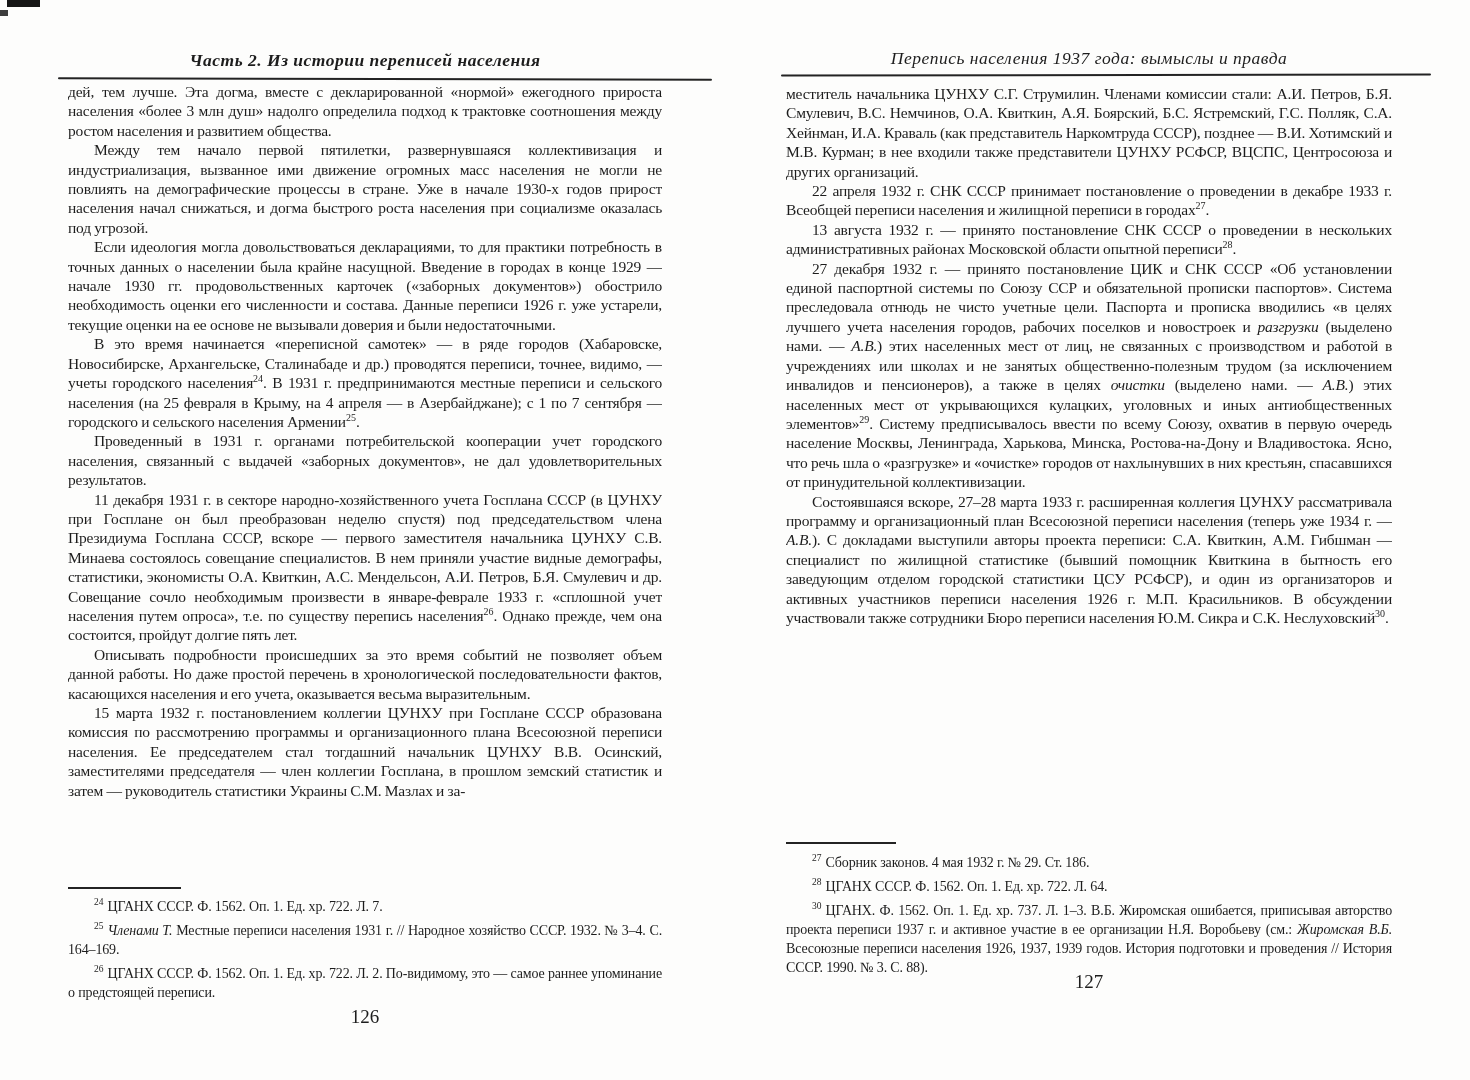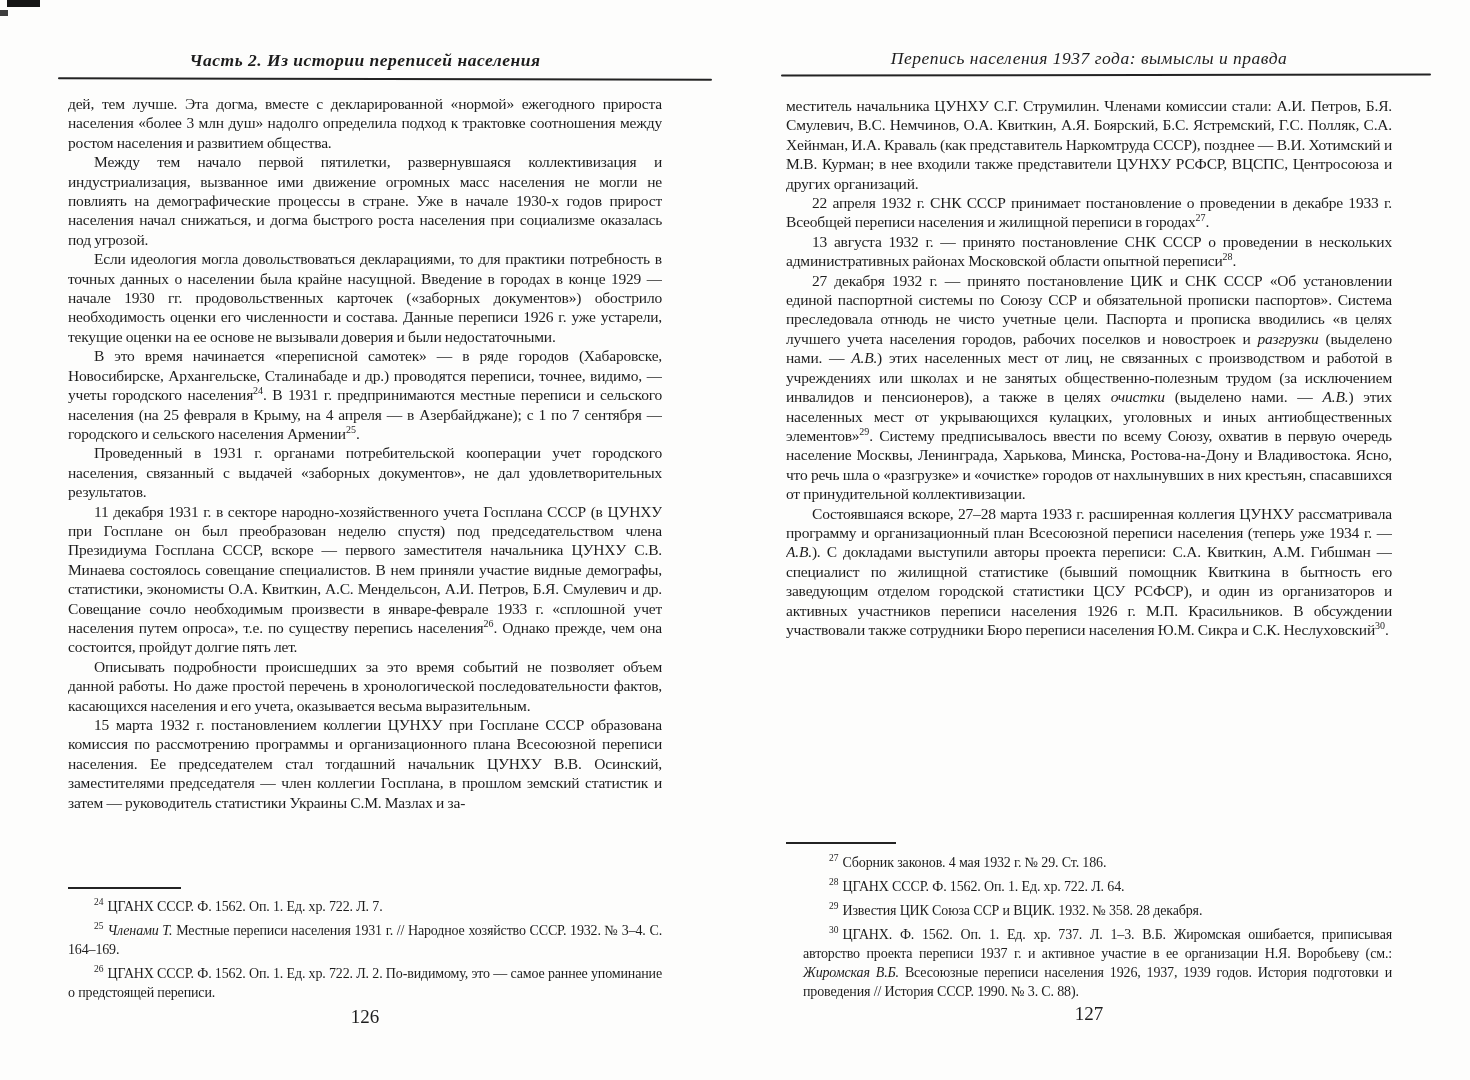--- a/index.html
+++ b/index.html
@@ -25,50 +25,50 @@
   .page-left  .running-header { top:50px;font-weight:bold; }
   .page-right .running-header { top:48px; }
 
   .header-rule { position:absolute; height:2px; background:#232323; border-radius:1px; }
   .page-left  .header-rule { top:78px; left:-10px; width:654px; transform:rotate(.12deg); }
   .page-right .header-rule { top:74px; left:-5px;  width:650px; transform:rotate(-.1deg); }
 
   .body-text {
     position:absolute; left:0; right:0; overflow:hidden;
     font-size:15.5px; line-height:19.4px; text-align:justify;
-    letter-spacing:-.2px; word-spacing:-.3px;margin-top:12px;
+    letter-spacing:-.2px; word-spacing:-.3px;
   }
   .page-left  .body-text { top:82px; height:802px; }
   .page-right .body-text { top:84px; height:756px; }
   .body-text p { margin:0; }
   .body-text p.indent { text-indent:26px; }
   .body-text p.noindent { text-indent:0; }
   .body-text sup, .footnotes sup {
     font-size:10px; line-height:0; vertical-align:super; letter-spacing:0;
   }
   em { font-style:italic; }
 
   .fn-rule { position:absolute; height:2px; background:#232323; }
   .page-left  .fn-rule { top:887px; left:0; width:113px; }
   .page-right .fn-rule { top:842px; left:0; width:110px; }
 
   .footnotes {
     position:absolute; left:0; right:0; text-align:justify;
     font-size:14px; line-height:19px; letter-spacing:-.15px;
   }
   .page-left  .footnotes { top:897px; }
-  .page-right .footnotes { top:853px;margin-left:17px; }
+  .page-right .footnotes { top:853px; }
   .footnotes p { margin:0 0 5px 0; text-indent:26px; }
   .footnotes sup { font-size:9.5px; margin-right:4px; }
 
   .page-number {
     position:absolute; left:0; right:0; text-align:center; font-size:19px;
   }
   .page-left  .page-number { top:1006px; }
-  .page-right .page-number { top:1003px;text-align:center; }
+  .page-right .page-number { top:971px;text-align:center; }
 </style>
 </head>
 <body>
 
 <div class="scan">
   <div class="artifact a1"></div>
   <div class="artifact a2"></div>
 
   <section class="page page-left">
     <div class="running-header">
@@ -103,18 +103,17 @@
         <p class="noindent"><span>меститель начальника ЦУНХУ С.Г. Струмилин. Членами комиссии стали: А.И. Петров, Б.Я. Смулевич, В.С. Немчинов, О.А. Квиткин, А.Я. Боярский, Б.С. Ястремский, Г.С. Полляк, С.А. Хейнман, И.А. Краваль (как представитель Наркомтруда СССР), позднее — В.И. Хотимский и М.В. Курман; в нее входили также представители ЦУНХУ РСФСР, ВЦСПС, Центросоюза и других организаций.</span></p>
         <p class="indent"><span>22 апреля 1932 г. СНК СССР принимает постановление о проведении в декабре 1933 г. Всеобщей переписи населения и жилищной переписи в городах</span><sup>27</sup><span>.</span></p>
         <p class="indent"><span>13 августа 1932 г. — принято постановление СНК СССР о проведении в нескольких административных районах Московской области опытной переписи</span><sup>28</sup><span>.</span></p>
         <p class="indent"><span>27 декабря 1932 г. — принято постановление ЦИК и СНК СССР «Об установлении единой паспортной системы по Союзу ССР и обязательной прописки паспортов». Система преследовала отнюдь не чисто учетные цели. Паспорта и прописка вводились «в целях лучшего учета населения городов, рабочих поселков и новостроек и </span><em>разгрузки</em><span> (выделено нами. — </span><em>А.В.</em><span>) этих населенных мест от лиц, не связанных с производством и работой в учреждениях или школах и не занятых общественно-полезным трудом (за исключением инвалидов и пенсионеров), а также в целях </span><em>очистки</em><span> (выделено нами. — </span><em>А.В.</em><span>) этих населенных мест от укрывающихся кулацких, уголовных и иных антиобщественных элементов»</span><sup>29</sup><span>. Систему предписывалось ввести по всему Союзу, охватив в первую очередь население Москвы, Ленинграда, Харькова, Минска, Ростова-на-Дону и Владивостока. Ясно, что речь шла о «разгрузке» и «очистке» городов от нахлынувших в них крестьян, спасавшихся от принудительной коллективизации.</span></p>
         <p class="indent"><span>Состоявшаяся вскоре, 27–28 марта 1933 г. расширенная коллегия ЦУНХУ рассматривала программу и организационный план Всесоюзной переписи населения (теперь уже 1934 г. — </span><em>А.В.</em><span>). С докладами выступили авторы проекта переписи: С.А. Квиткин, А.М. Гибшман — специалист по жилищной статистике (бывший помощник Квиткина в бытность его заведующим отделом городской статистики ЦСУ РСФСР), и один из организаторов и активных участников переписи населения 1926 г. М.П. Красильников. В обсуждении участвовали также сотрудники Бюро переписи населения Ю.М. Сикра и С.К. Неслуховский</span><sup>30</sup><span>.</span></p>
       </div>
     <div class="fn-rule"></div>
     <div class="footnotes">
         <p><sup>27</sup><span>Сборник законов. 4 мая 1932 г. № 29. Ст. 186.</span></p>
         <p><sup>28</sup><span>ЦГАНХ СССР. Ф. 1562. Оп. 1. Ед. хр. 722. Л. 64.</span></p>
-        <p><sup>29</sup><span>Известия ЦИК Союза ССР и ВЦИК. 1932. № 358. 28 декабря.</span></p>
         <p><sup>30</sup><span>ЦГАНХ. Ф. 1562. Оп. 1. Ед. хр. 737. Л. 1–3. В.Б. Жиромская ошибается, приписывая авторство проекта переписи 1937 г. и активное участие в ее организации Н.Я. Воробьеву (см.: </span><em>Жиромская В.Б.</em><span> Всесоюзные переписи населения 1926, 1937, 1939 годов. История подготовки и проведения // История СССР. 1990. № 3. С. 88).</span></p>
       </div>
     <div class="page-number">127</div>
   </section>
 </div>
 
 </body></html>

